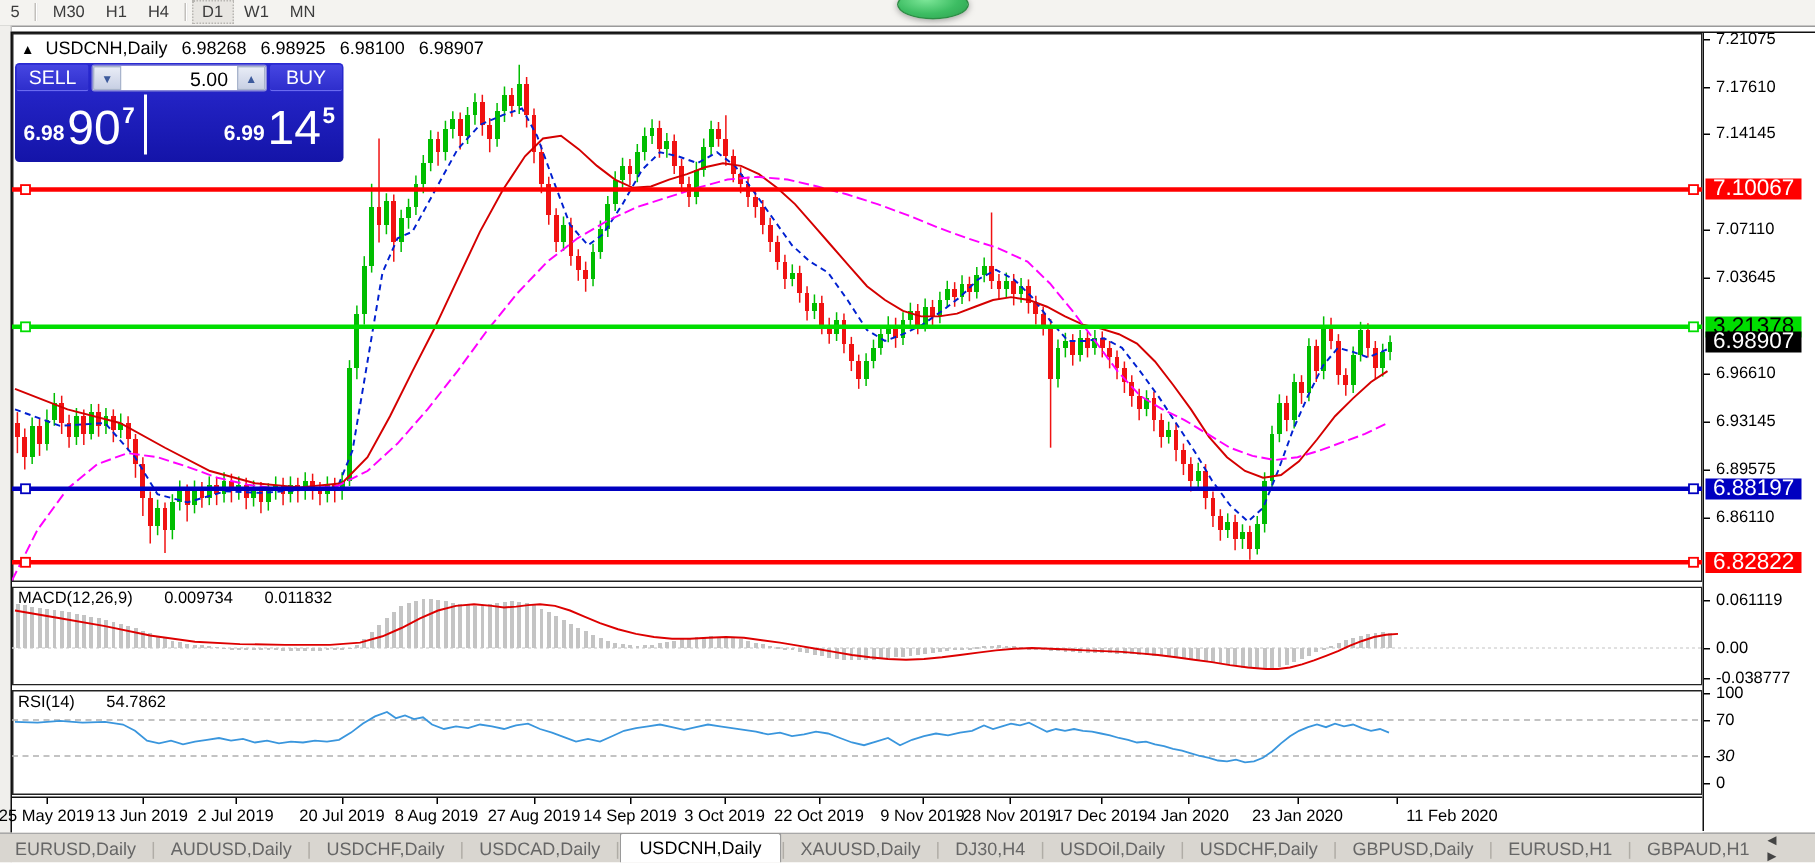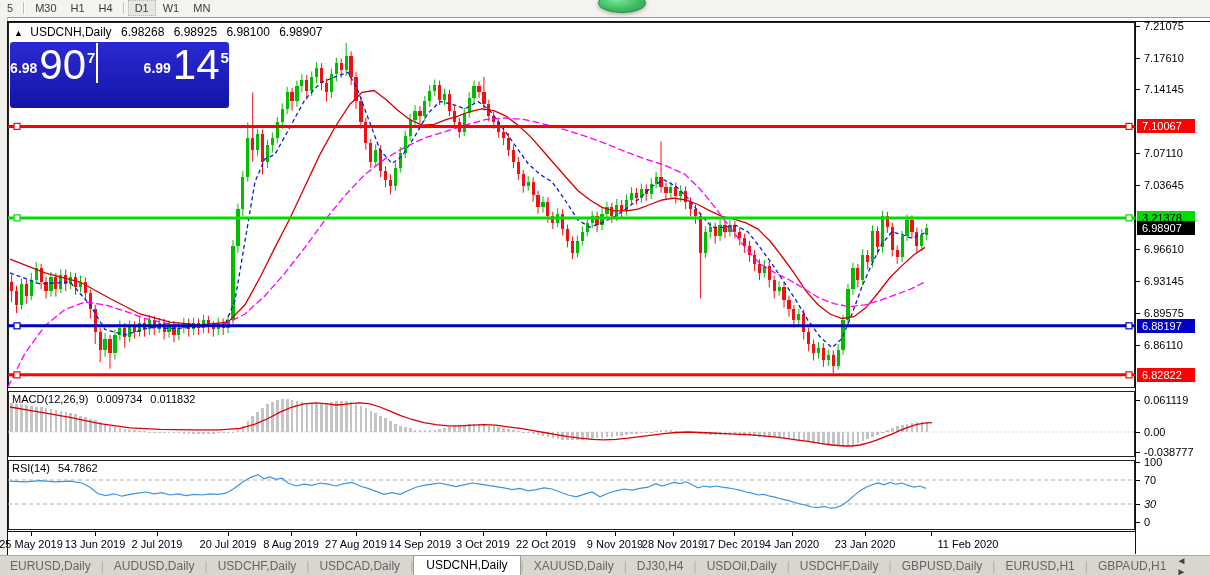--- a/index.html
+++ b/index.html
@@ -20,46 +20,46 @@
   .left-edge{position:absolute;left:0;top:17px;width:7px;height:558px;background:#f0efec;
     border-right:1px solid #bbb;}
   .chart-title{position:absolute;left:14px;top:25px;font-size:12px;color:#000;white-space:nowrap;z-index:5;}
   .chart-title .mk{font-size:9px;margin-right:4px;}
   .chart-title span{margin-right:6px;}
   svg{position:absolute;display:block;}
   #main-svg{left:8px;top:22px;}
   #macd-svg{left:8px;top:391px;}
   #rsi-svg{left:8px;top:460px;}
   .panel-label{position:absolute;left:12px;font-size:11px;color:#000;z-index:4;white-space:nowrap;}
-  .panel-label span{margin-right:8px;}
+  .panel-label span{margin-right:21px;}
   
   .trade-panel{position:absolute;left:10px;top:42px;width:219px;height:64px;z-index:6;
     background:linear-gradient(180deg,#2a2ad2 0%,#1414a8 100%);border-radius:3px;padding-bottom:2px;}
   .tp-top{display:flex;align-items:stretch;height:20px;}
   .tp-btn{flex:0 0 48px;margin:1px;background:linear-gradient(180deg,#4а4ae0 0%,#3030cc 100%);
     background:linear-gradient(180deg,#4646e2 0%,#2e2ecc 100%);color:#fff;text-align:center;
     font-size:13px;line-height:18px;border-radius:2px;border-bottom:1px solid #6a6af0;cursor:pointer;}
   .tp-vol{flex:1;display:flex;margin:1px;background:#fff;border:1px solid #8888d8;border-radius:2px;overflow:hidden;}
   .tp-spin{width:17px;background:linear-gradient(180deg,#e8ecf6,#c8d0e4);color:#3c5a9c;font-size:8px;
     text-align:center;line-height:16px;cursor:pointer;border:1px solid #a8b4cc;}
   .tp-vol input{flex:1;border:0;outline:0;text-align:right;font-size:13px;padding-right:6px;width:60px;
     font-family:"Liberation Sans",sans-serif;color:#000;}
   .tp-prices{display:flex;height:40px;margin-top:1px;gap:46px;}
   .tp-price{flex:1;color:#fff;display:flex;align-items:flex-end;justify-content:center;
     padding-bottom:3px;cursor:pointer;}
   .tp-price.sell{border-right:2px solid #fff;}
   .tp-small{font-size:14px;font-weight:bold;margin:0 2px 4px 0;}
-  .tp-big{font-size:42px;font-weight:normal;line-height:30px;}
+  .tp-big{font-size:32px;font-weight:normal;line-height:30px;}
   .tp-sup{font-size:15px;font-weight:bold;margin:0 0 14px 1px;}
   
   #price-axis{position:absolute;left:1135px;top:22px;width:75px;height:532px;background:#fff;
     border-left:1px solid #111;z-index:3;}
   .ptick{position:absolute;left:0;width:4px;height:1px;background:#000;}
   .plabel{position:absolute;left:8px;font-size:11px;color:#000;white-space:nowrap;}
-  .pchip{position:absolute;left:1px;height:14px;line-height:14px;padding:0 5px 0 5px;font-size:11px;
+  .pchip{position:absolute;left:1px;height:14px;line-height:14px;padding:0 5px 0 5px;font-size:15px;
     white-space:nowrap;z-index:4;min-width:48px;}
   
   #date-axis{position:absolute;left:8px;top:531px;width:1127px;height:23px;background:#fff;z-index:2;
     border-top:1px solid #111;}
   .dtick{position:absolute;top:0;width:1px;height:4px;background:#000;}
   .dlabel{position:absolute;top:6px;font-size:11px;color:#000;white-space:nowrap;transform:translateX(-50%);}
   
   .tabbar{position:absolute;left:0;top:555px;width:1210px;height:20px;background:#d9d6d0;
     border-top:1px solid #a8a8a8;display:flex;align-items:center;font-size:12px;color:#666;}
   .tab{padding:2px 10px;white-space:nowrap;cursor:pointer;}
@@ -687,20 +687,29 @@
   <div class="chart-title">
     <span class="mk">▲</span>
     <span>USDCNH,Daily</span>
     <span>6.98268</span>
     <span>6.98925</span>
     <span>6.98100</span>
     <span>6.98907</span>
   </div>
 
   <div class="trade-panel">
+    <div class="tp-top">
+      <div class="tp-btn">SELL</div>
+      <div class="tp-vol">
+        <div class="tp-spin">▼</div>
+        <input value="5.00" style="">
+        <div class="tp-spin">▲</div>
+      </div>
+      <div class="tp-btn">BUY</div>
+    </div>
     <div class="tp-prices">
       <div class="tp-price sell">
         <span class="tp-small">6.98</span>
           <span class="tp-big">90</span>
           <span class="tp-sup">7</span>
       </div>
       <div class="tp-price">
         <span class="tp-small">6.99</span>
           <span class="tp-big">14</span>
           <span class="tp-sup">5</span>

